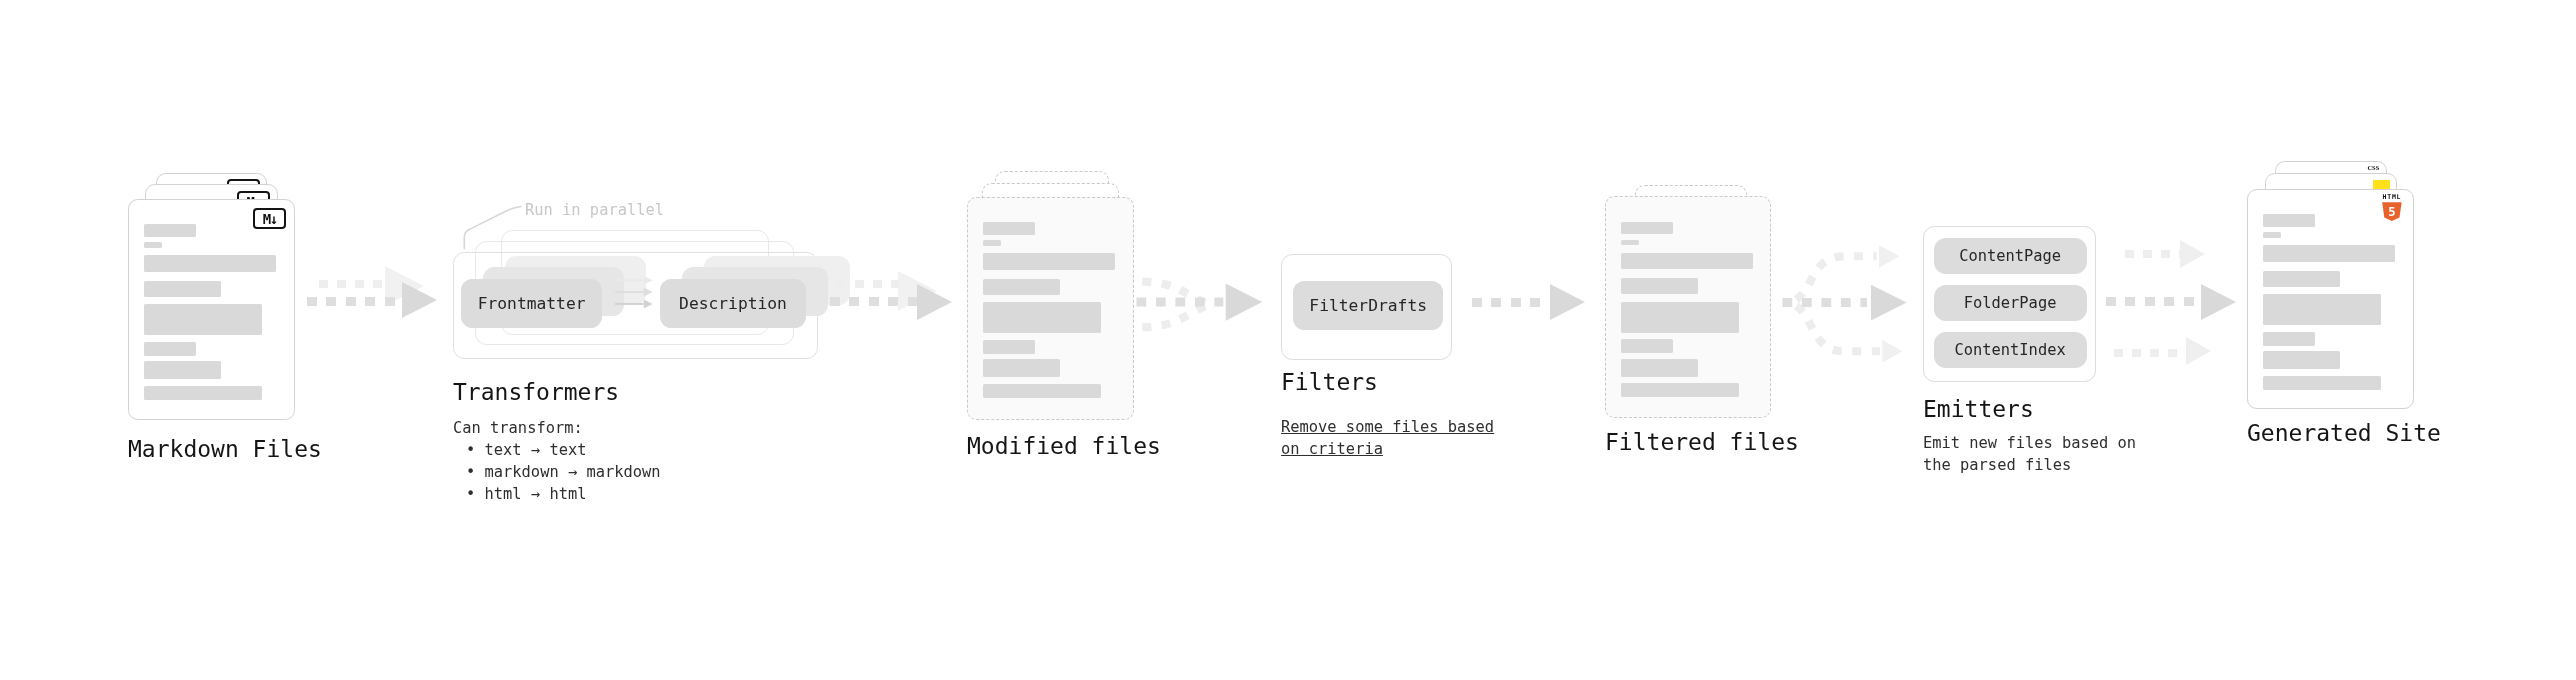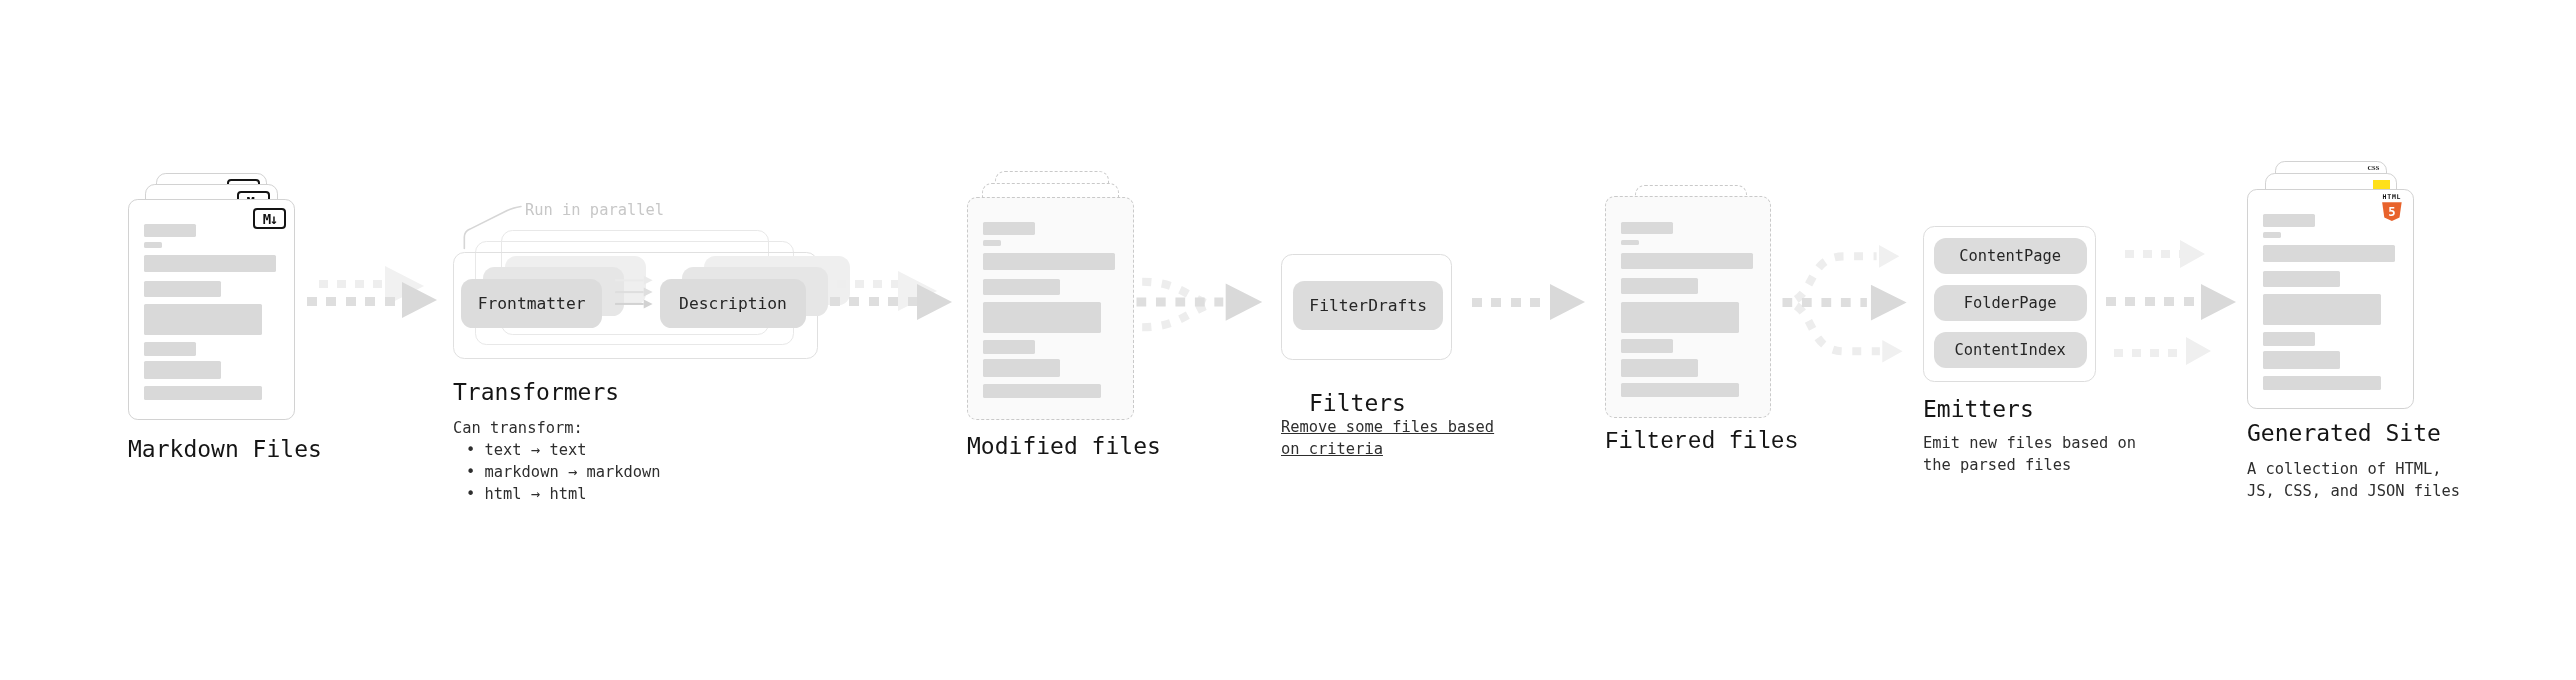--- a/index.html
+++ b/index.html
@@ -163,33 +163,33 @@
   <svg width="138" height="73" viewBox="0 0 170 90" style="left:1134px; top:268px;">
     <path d="M 10,17 C 58,17 66,38 100,47" stroke="#ededed" stroke-width="10" stroke-dasharray="11 13" fill="none"></path>
     <path d="M 10,73 C 58,73 66,52 100,43" stroke="#ededed" stroke-width="10" stroke-dasharray="11 13" fill="none"></path>
     <line x1="3" y1="42" x2="110" y2="42" stroke="#dedede" stroke-width="11" stroke-dasharray="12 12"></line>
     <polygon points="113,19 158,42 113,65" fill="#d9d9d9"></polygon>
   </svg>
 
   <div class="abs" style="left:1281px; top:254px; width:276px; height:211px;">
     <div class="card" style="left:0; top:0; width:171px; height:106px; border-radius:11.4px; border-color:#dddddd;"></div>
     <div class="pill" style="left:12.2px; top:27px; width:150px; height:49px;">FilterDrafts</div>
-    <div class="stage-title" style="left:0; top:136px;margin-left:28px;">Filters</div>
+    <div class="stage-title" style="left:0; top:115px;">Filters</div>
     <div class="desc" style="left:0; top:162px;text-decoration:underline;">
       <div class="desc-line">Remove some files based</div>
       <div class="desc-line">on criteria</div>
     </div>
   </div>
 
   <div>
     <div class="dash-line" style="left:1472px; top:298px; width:78px;"></div>
     <div class="arrow-head" style="left:1550px; top:284px;"></div>
   </div>
 
-  <div class="abs" style="left:1605px; top:185px; width:187px; height:276px;font-family:Liberation Mono, monospace;">
+  <div class="abs" style="left:1605px; top:185px; width:187px; height:276px;">
     <div class="card-dashed" style="left:30px; top:0; width:112px; height:37px;"></div>
     <div class="card-dashed front" style="left:0; top:11.4px; width:166px; height:222px;">
       <div class="bars">
         <div class="bar b1"></div>
         <div class="bar b2"></div>
         <div class="bar b3"></div>
         <div class="bar b4"></div>
         <div class="bar b5"></div>
         <div class="bar b6"></div>
         <div class="bar b7"></div>
@@ -251,20 +251,16 @@
         <div class="bar b2"></div>
         <div class="bar b3"></div>
         <div class="bar b4"></div>
         <div class="bar b5"></div>
         <div class="bar b6"></div>
         <div class="bar b7"></div>
         <div class="bar b8"></div>
       </div>
     </div>
     <div class="stage-title" style="left:0; top:259px;">Generated Site</div>
-    <div class="desc" style="left:0; top:297px;">
-      <div class="desc-line">A collection of HTML,</div>
-      <div class="desc-line">JS, CSS, and JSON files</div>
-    </div>
   </div>
 
 </div>
 
 
 </body></html>

